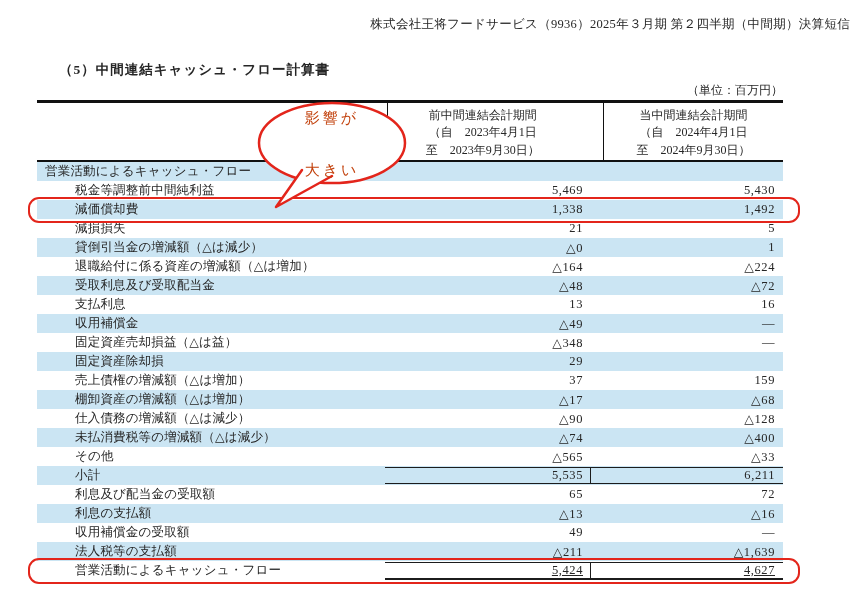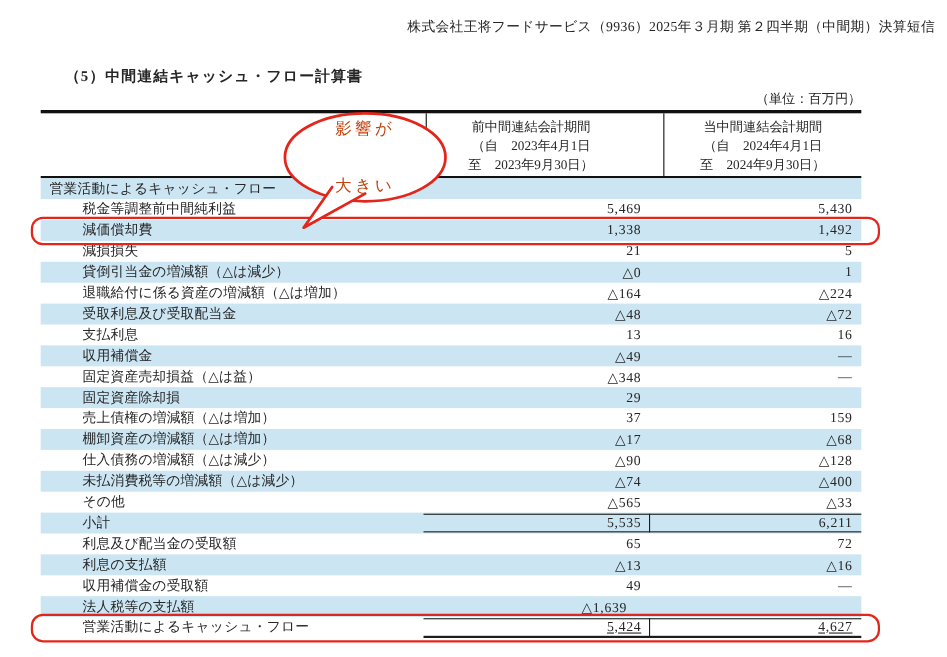--- a/index.html
+++ b/index.html
@@ -209,20 +209,21 @@
   </div>
 
   <div class="row">
     <div class="cell-label">収用補償金の受取額</div>
     <div class="cell-num cell-prev">49</div>
     <div class="cell-num cell-curr">―</div>
   </div>
 
   <div class="row shade">
     <div class="cell-label">法人税等の支払額</div>
+    <div class="cell-num cell-prev">△211</div>
     <div class="cell-num cell-curr">△1,639</div>
   </div>
 
   <div class="row rule-total">
     <div class="cell-label">営業活動によるキャッシュ・フロー</div>
     <div class="cell-num cell-prev">5,424</div>
     <div class="cell-num cell-curr">4,627</div>
   <div class="hl-box"></div>
         </div>
 </div>

